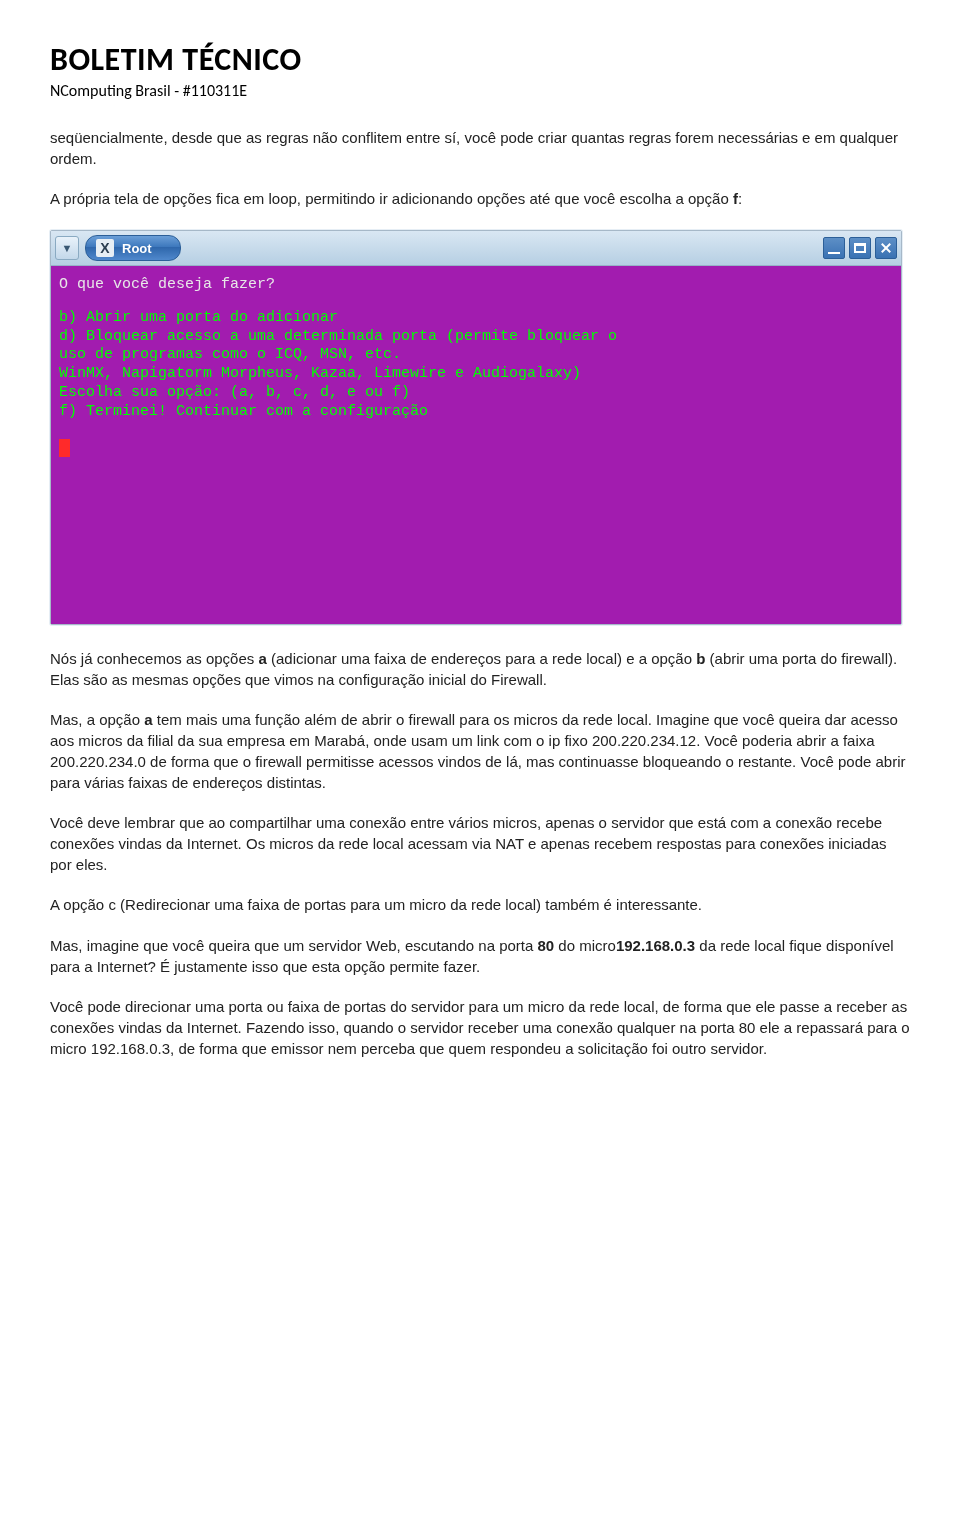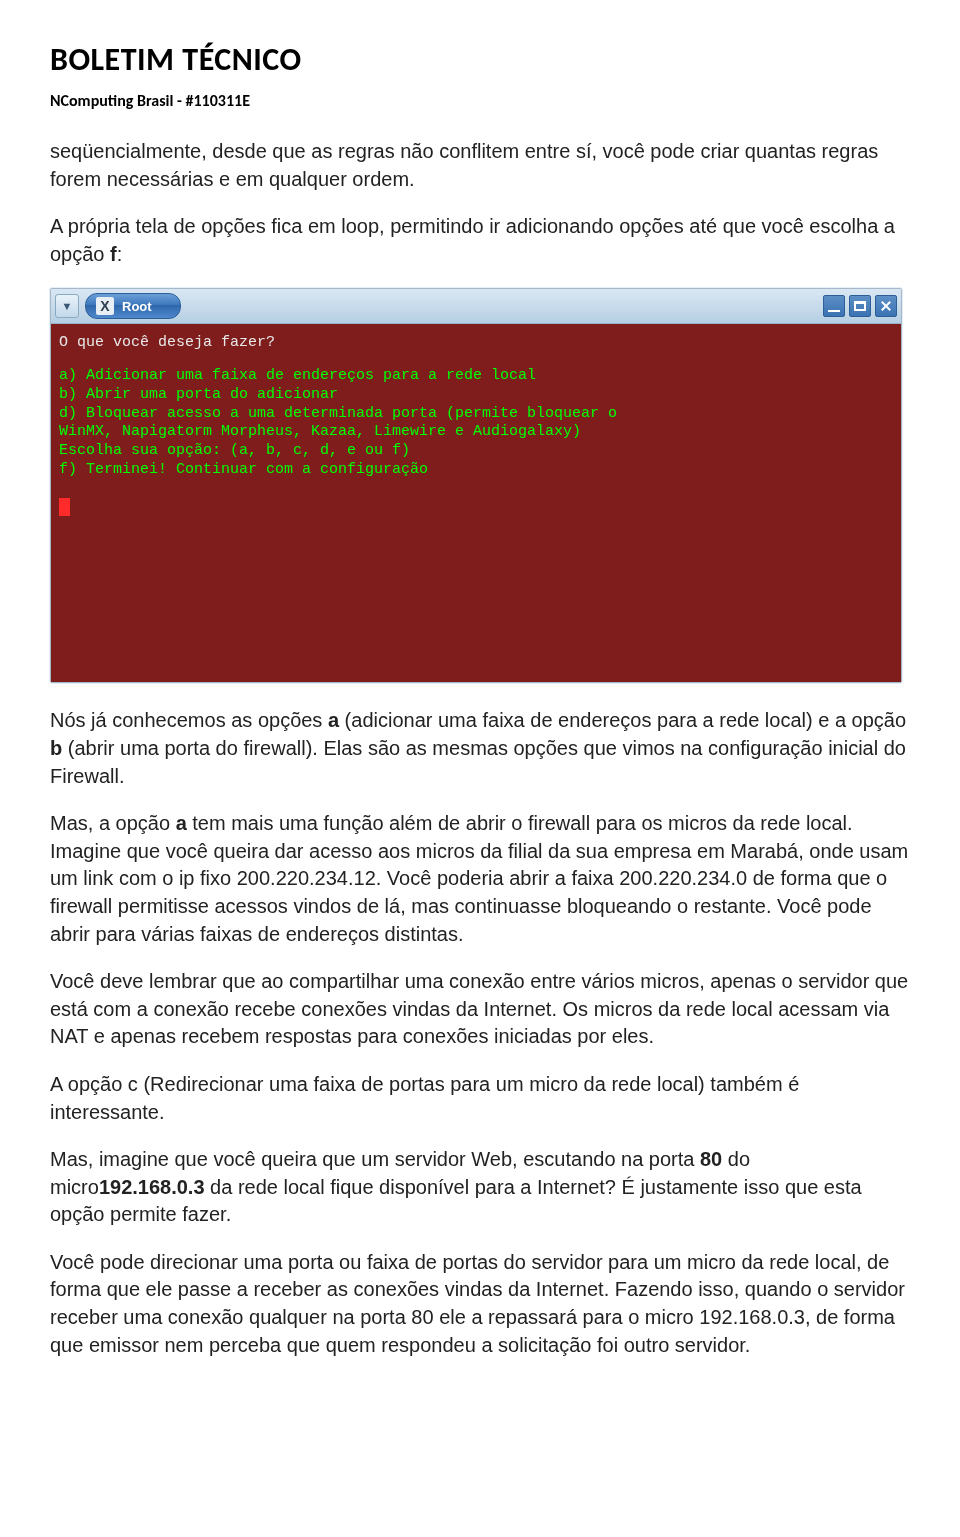--- a/index.html
+++ b/index.html
@@ -17,26 +17,26 @@
     text-align: left;
     margin-bottom: 28px;
   }
   .title {
     font-size: 32px;
     font-weight: 700;
     letter-spacing: 0.5px;
   }
   .subtitle {
     font-size: 16px;
-    font-weight: 700;
-    margin-top: 12px;
+    font-weight: 400;
+    margin-top: 2px;
   }
   .para {
     font-family: Verdana, Arial, sans-serif;
-    font-size: 20px;
+    font-size: 15px;
     line-height: 1.38;
     color: #222;
     margin: 0 0 20px 0;
   }
   .para .b {
     font-weight: 700;
   }
 
   
   .win {
@@ -95,21 +95,21 @@
   .win-btn.max::after{
     content:"";position:absolute;left:4px;right:4px;top:5px;bottom:5px;border:2px solid #fff;border-top-width:3px;
   }
   .win-btn.cls::before,.win-btn.cls::after{
     content:"";position:absolute;left:4px;right:4px;top:9px;height:2px;background:#fff;
   }
   .win-btn.cls::before{transform:rotate(45deg);}
   .win-btn.cls::after{transform:rotate(-45deg);}
 
   .term {
-    background:#7f1d1d;
+    background:#a21caf;
     padding: 10px 8px 8px 8px;
     min-height: 340px;
     font-family: "Courier New", monospace;
     font-size: 15px;
     line-height: 1.25;
     color:#00ff00;
   }
   .term .white { color:#e8e8e8; }
   .term .line { white-space: pre-wrap; }
   .term .spacer { height: 14px; display:block; }
@@ -148,23 +148,23 @@
       </div>
       <div class="tb-right">
         <span class="win-btn min"></span>
         <span class="win-btn max"></span>
         <span class="win-btn cls"></span>
       </div>
     </div>
     <div class="term">
       <div class="line white">O que você deseja fazer?</div>
       <span class="spacer"></span>
-      <div class="line">a) Adicionar uma faixa de endereços para a rede local</div>
       <div class="line">b) Abrir uma porta do adicionar</div>
       <div class="line">d) Bloquear acesso a uma determinada porta (permite bloquear o</div>
+      <div class="line">uso de programas como o ICQ, MSN, etc.</div>
       <div class="line">WinMX, Napigatorm Morpheus, Kazaa, Limewire e Audiogalaxy)</div>
       <div class="line">Escolha sua opção: (a, b, c, d, e ou f)</div>
       <div class="line">f) Terminei! Continuar com a configuração</div>
       <span class="spacer"></span>
       <span class="cursor"></span>
     </div>
   </div>
 
   <p class="para">
     <span>Nós já conhecemos as opções </span><span class="b">a</span><span> (adicionar uma faixa de endereços para a rede local) e a opção </span><span class="b">b</span><span> (abrir uma porta do firewall). Elas são as mesmas opções que vimos na configuração inicial do Firewall.</span>

